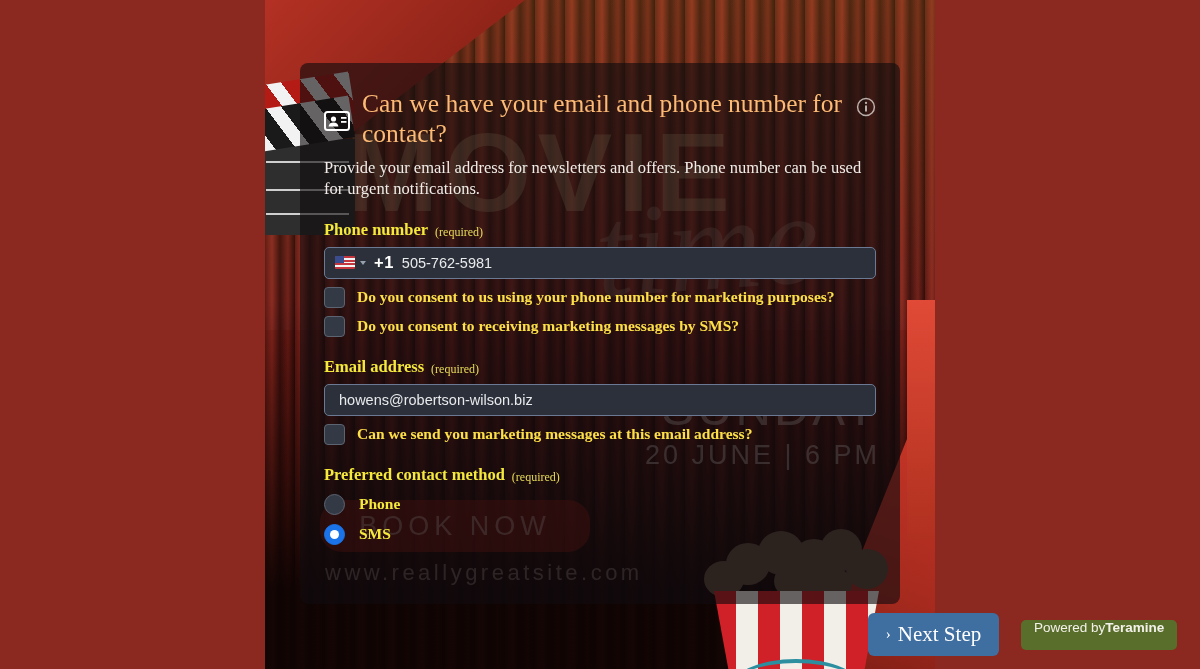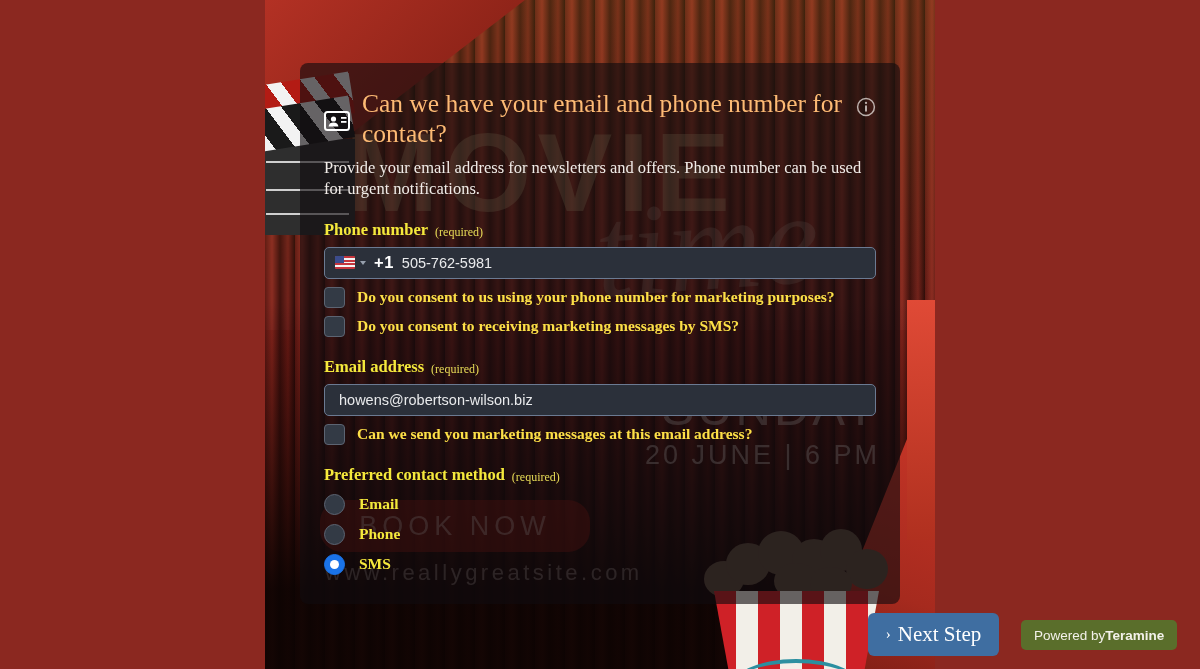--- a/index.html
+++ b/index.html
@@ -191,21 +191,21 @@
     width: 131px; height: 43px; border-radius: 6px;
     background: #3f6ea1; border: none; cursor: pointer;
     color: #fff; font-family: "Liberation Serif", serif; font-size: 21px;
     display: flex; align-items: center; justify-content: center; gap: 7px;
   }
   #next-step .chev { font-size: 15px; }
   #teramine {
     position: absolute; left: 1021px; top: 620px;
     height: 30px; padding: 0 13px; border-radius: 5px;
     background: #5a6e2b;
-    display: flex; align-items: center;
+    display: flex; 
     font-family: "Liberation Sans", sans-serif; font-size: 13.5px; color: #f3f1ea;
   }
   #teramine b { font-weight: 700; }
 </style>
 </head>
 <body>
 
 <div id="page">
 
   <div id="poster">
@@ -306,24 +306,20 @@
       <span class="checkbox"></span>
       <span>Can we send you marketing messages at this email address?</span>
     </div>
 
     <div class="field-label">
       <span>Preferred contact method</span>
       <span class="req">(required)</span>
     </div>
     <div class="radio-row">
       <span class="radio"></span>
-      <span>Email</span>
-    </div>
-    <div class="radio-row">
-      <span class="radio"></span>
       <span>Phone</span>
     </div>
     <div class="radio-row">
       <span class="radio on"></span>
       <span>SMS</span>
     </div>
   </div>
 
   <button id="next-step">
     <span class="chev">›</span>

